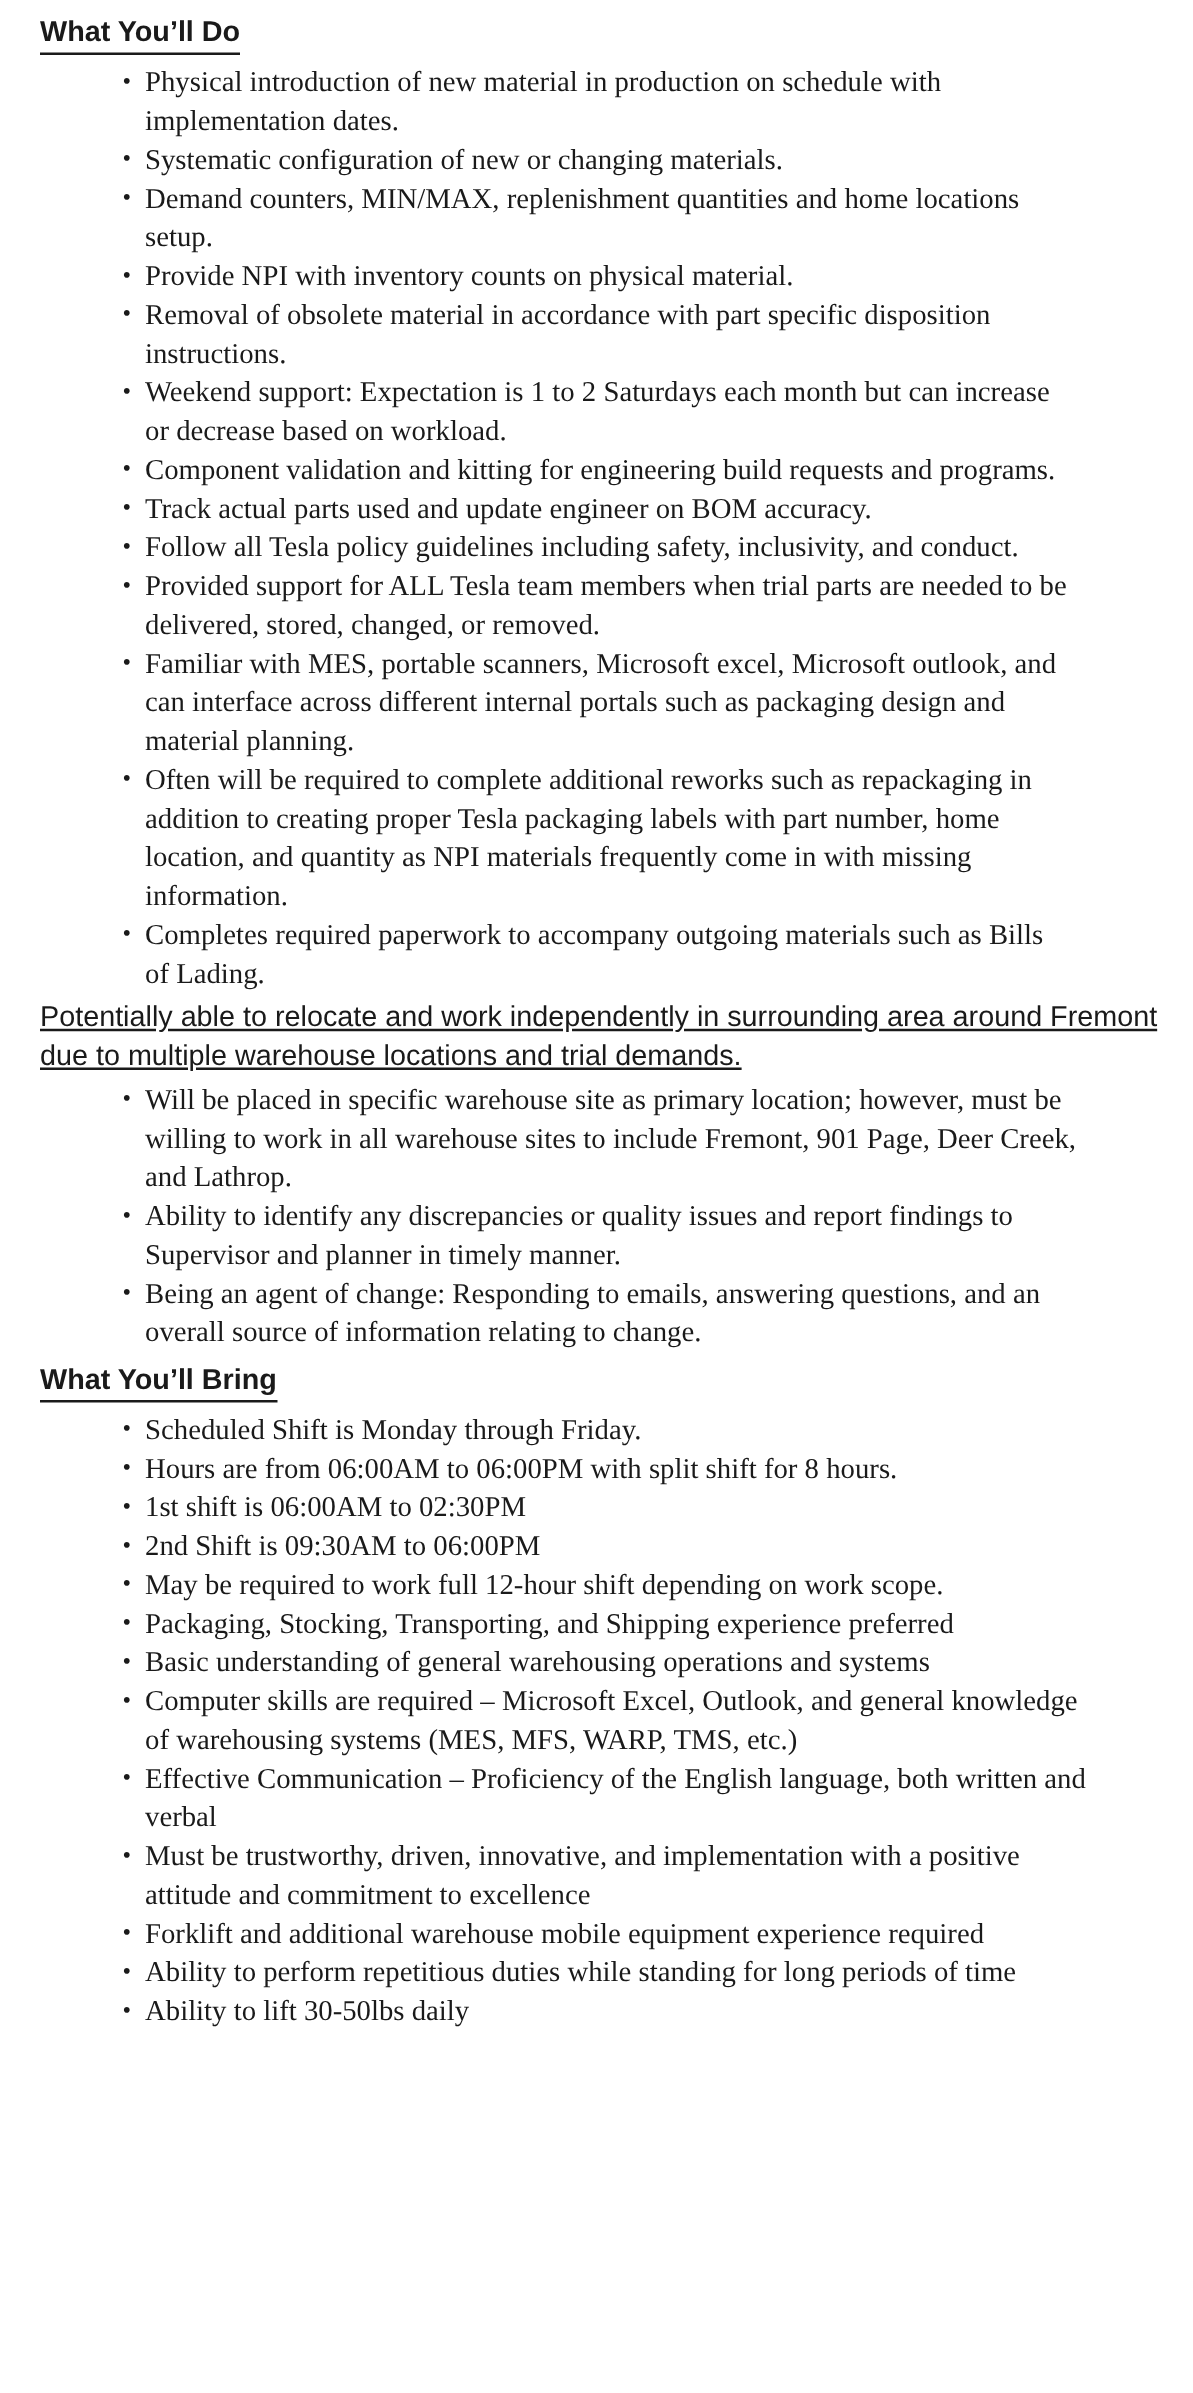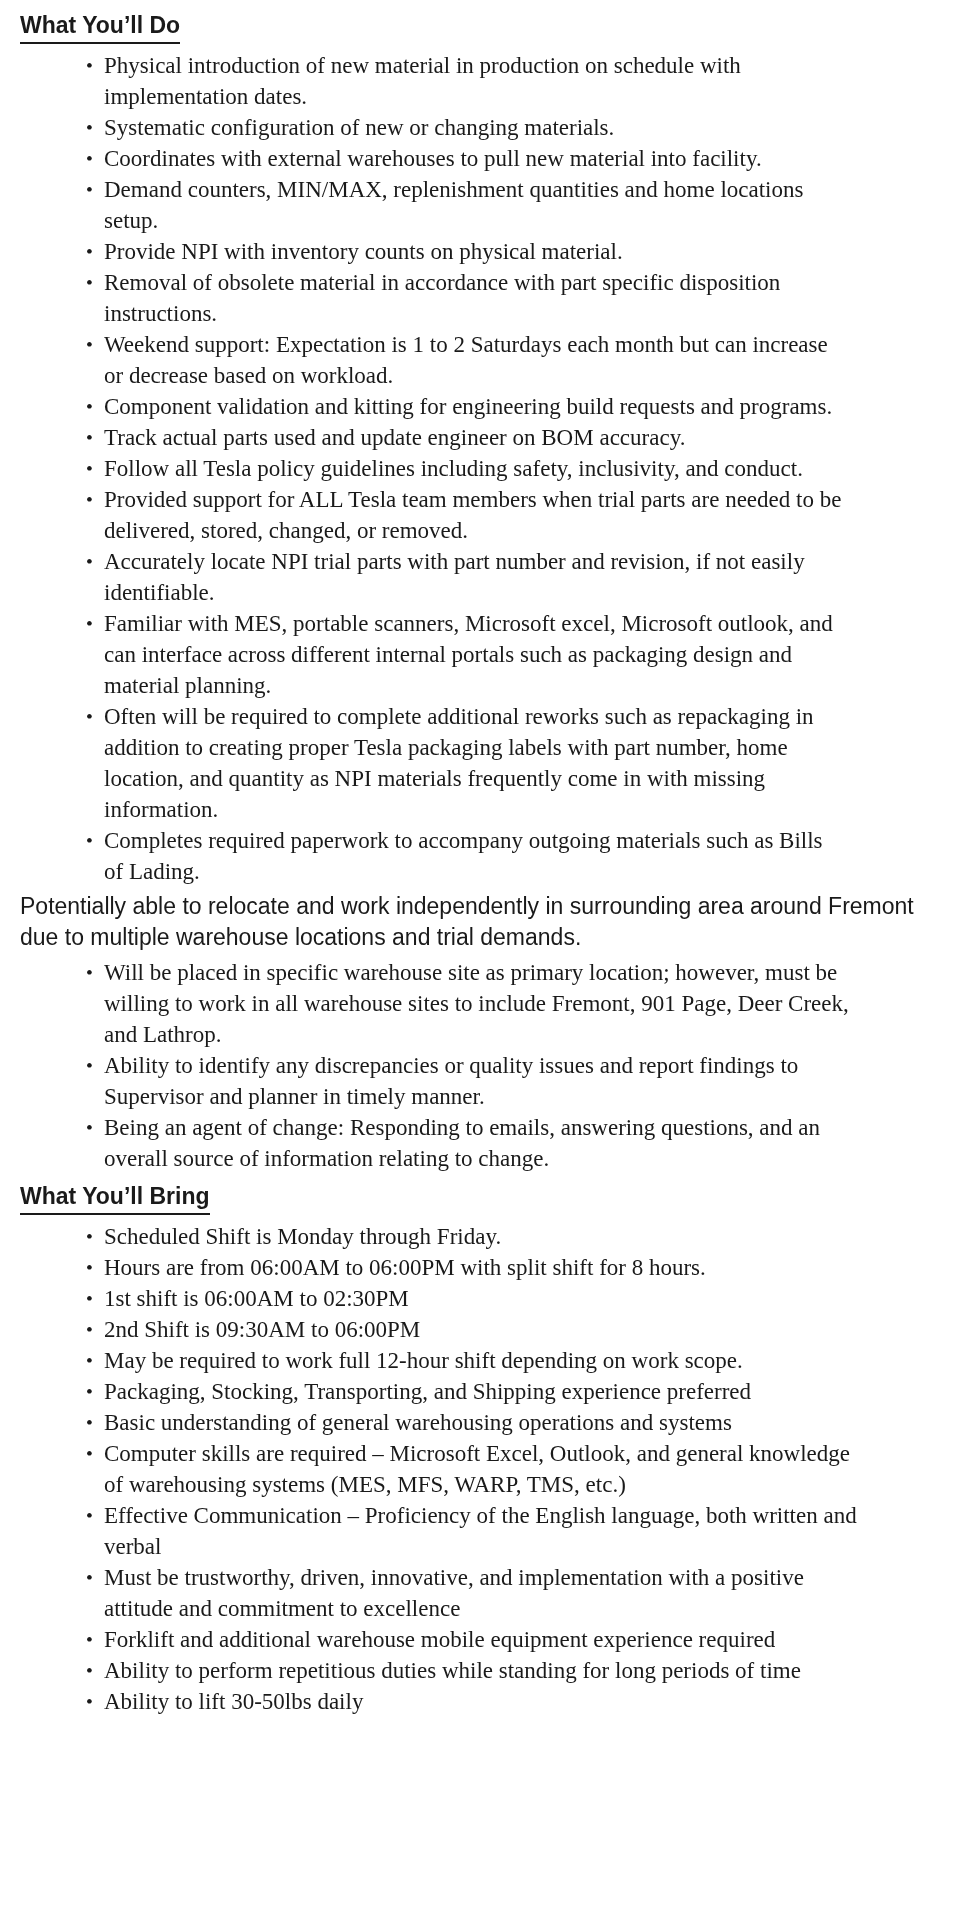--- a/index.html
+++ b/index.html
@@ -9,21 +9,21 @@
   }
   body {
     font-family: "Liberation Sans", sans-serif;
     font-size: 23px;
     line-height: 31px;
     color: #1a1a1a;
     width: 954px;
     overflow-x: hidden;
   }
   .doc {
-    padding: 10px 6px 18px 20px;
+    padding: 10px 6px 18px 32px;
     box-sizing: border-box;
   }
   h3.section-heading {
     font-size: 23px;
     font-weight: 700;
     line-height: 31px;
     margin: 7px 0 6px 0;
   }
   h3.section-heading:first-child {
     margin-top: 0;
@@ -48,48 +48,46 @@
     content: "\2022";
     position: absolute;
     left: -18px;
     top: 0;
     font-size: 0.85em;
     line-height: 31px;
   }
   p.body-paragraph {
     margin: 4px 0;
     white-space: pre-line;
+    text-decoration: underline;
   }
 </style>
 </head>
 <body>
 
 <div class="doc">
 
   <h3 class="section-heading"><span class="u">What You’ll Do</span></h3>
 
   <ul class="bullet-list">
       <li>Physical introduction of new material in production on schedule with
 implementation dates.</li>
       <li>Systematic configuration of new or changing materials.</li>
-      <li>Coordinates with external warehouses to pull new material into facility.</li>
       <li>Demand counters, MIN/MAX, replenishment quantities and home locations
 setup.</li>
       <li>Provide NPI with inventory counts on physical material.</li>
       <li>Removal of obsolete material in accordance with part specific disposition
 instructions.</li>
       <li>Weekend support: Expectation is 1 to 2 Saturdays each month but can increase
 or decrease based on workload.</li>
       <li>Component validation and kitting for engineering build requests and programs.</li>
       <li>Track actual parts used and update engineer on BOM accuracy.</li>
       <li>Follow all Tesla policy guidelines including safety, inclusivity, and conduct.</li>
       <li>Provided support for ALL Tesla team members when trial parts are needed to be
 delivered, stored, changed, or removed.</li>
-      <li>Accurately locate NPI trial parts with part number and revision, if not easily
-identifiable.</li>
       <li>Familiar with MES, portable scanners, Microsoft excel, Microsoft outlook, and
 can interface across different internal portals such as packaging design and
 material planning.</li>
       <li>Often will be required to complete additional reworks such as repackaging in
 addition to creating proper Tesla packaging labels with part number, home
 location, and quantity as NPI materials frequently come in with missing
 information.</li>
       <li>Completes required paperwork to accompany outgoing materials such as Bills
 of Lading.</li>
     </ul>

